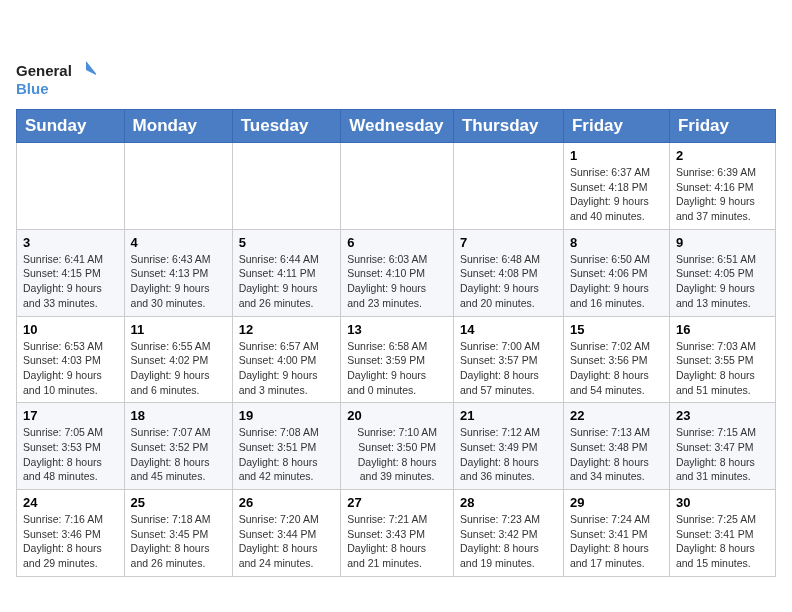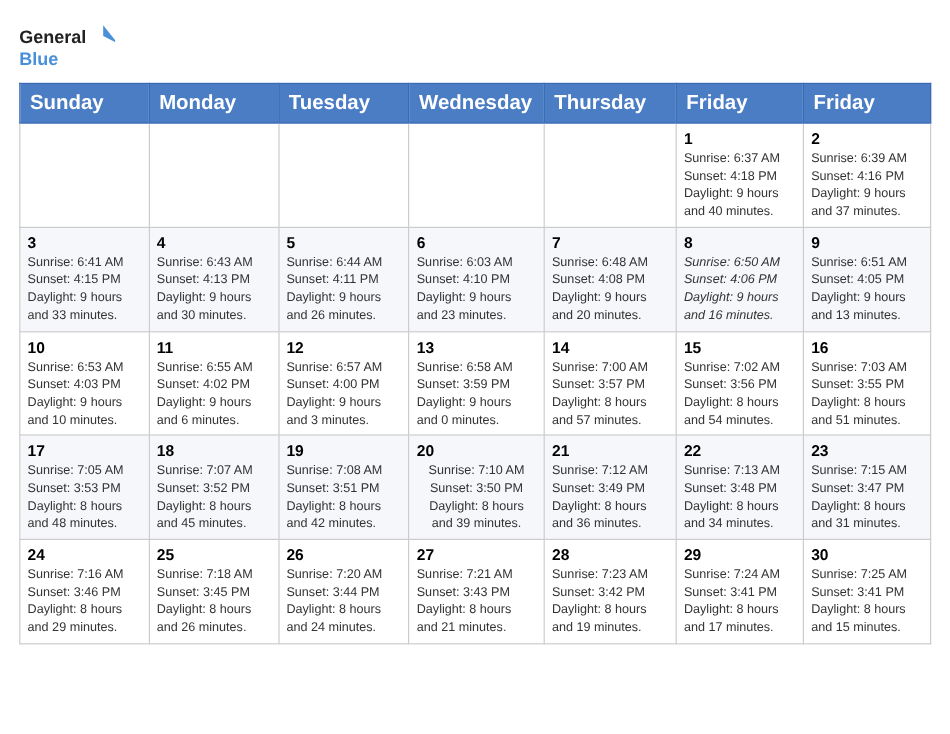--- a/index.html
+++ b/index.html
@@ -13,20 +13,21 @@
     .header-section {
       display: flex;
       align-items: flex-start;
       justify-content: space-between;
       margin-bottom: 8px;
     }
     .logo {
       display: flex;
       align-items: flex-start;
       gap: 4px;
+      margin-top: 40px;
     }
     .title-block {
       text-align: right;
     }
     .month-title {
       font-size: 36px;
       font-weight: bold;
       color: #1a1a1a;
     }
     .location-subtitle {
@@ -154,21 +155,21 @@
         </td>
         <td>
           <div class="day-number">7</div>
           <div class="day-info" style="white-space: pre-line;">Sunrise: 6:48 AM
 Sunset: 4:08 PM
 Daylight: 9 hours
 and 20 minutes.</div>
         </td>
         <td>
           <div class="day-number">8</div>
-          <div class="day-info" style="white-space: pre-line; font-style: italic;">Sunrise: 6:50 AM
+          <div class="day-info" style="white-space: pre-line;">Sunrise: 6:50 AM
 Sunset: 4:06 PM
 Daylight: 9 hours
 and 16 minutes.</div>
         </td>
         <td>
           <div class="day-number">9</div>
           <div class="day-info" style="white-space: pre-line;">Sunrise: 6:51 AM
 Sunset: 4:05 PM
 Daylight: 9 hours
 and 13 minutes.</div>

